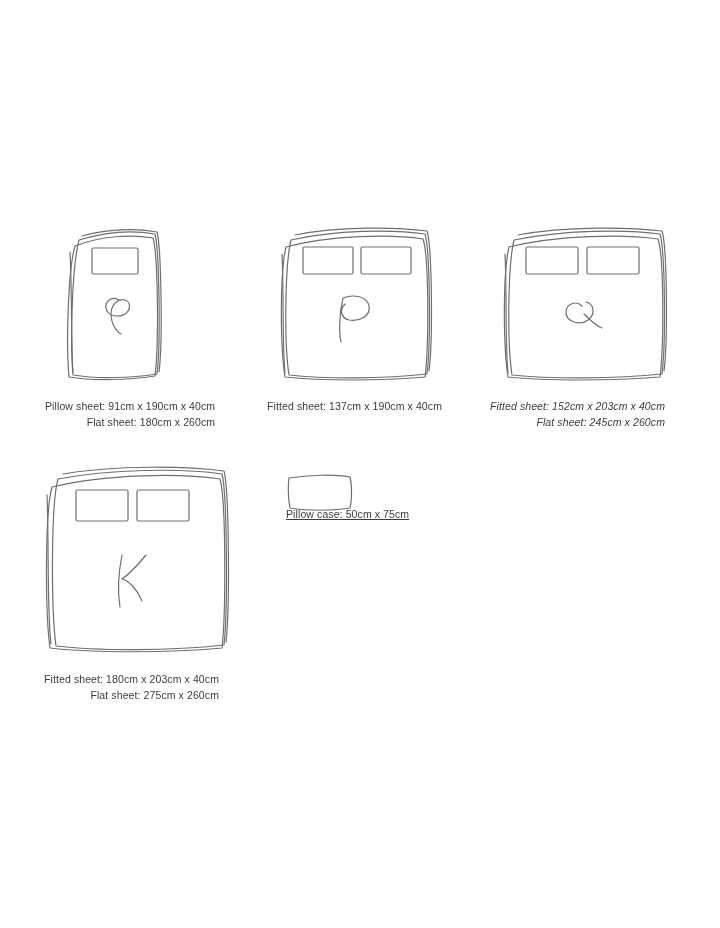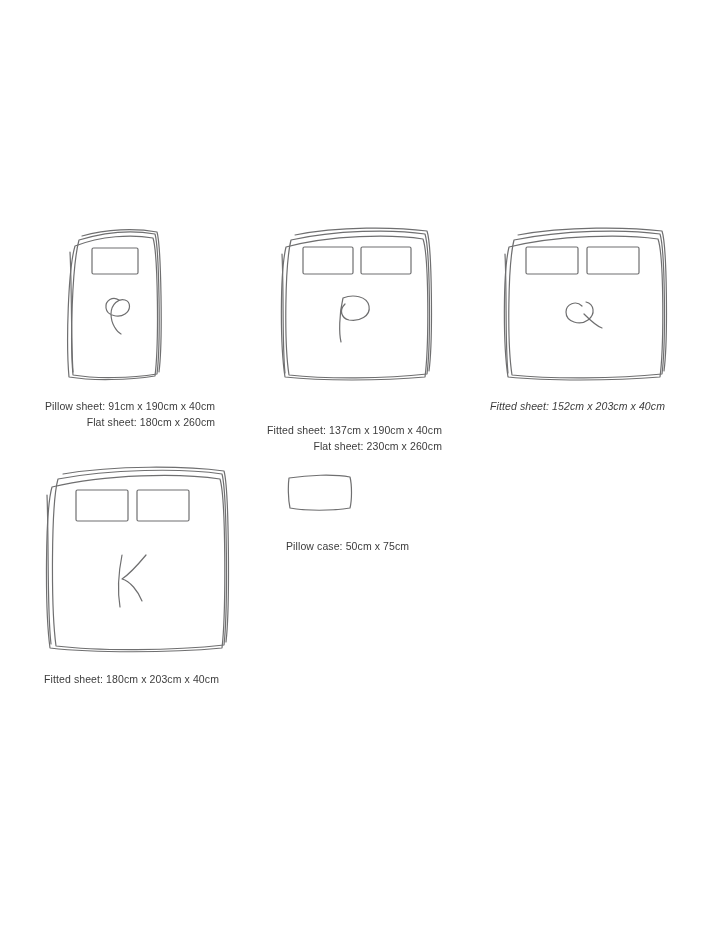--- a/index.html
+++ b/index.html
@@ -44,24 +44,24 @@
     text-align: right;
   }
   
   #card-single { left: 45px; top: 222px; }
   #card-double { left: 267px; top: 222px; }
   #card-queen  { left: 490px; top: 222px; }
   #card-king   { left: 36px; top: 463px; }
   #card-pillow { left: 286px; top: 472px; }
 
   .caption-single { position: absolute; left: 45px; top: 398px; }
-  .caption-double { position: absolute; left: 267px; top: 398px; margin-top: 24px; }
+  .caption-double { position: absolute; left: 267px; top: 398px; }
   .caption-queen  { position: absolute; left: 490px; top: 398px; font-style: italic; }
   .caption-king   { position: absolute; left: 44px; top: 671px; }
-  .caption-pillow { position: absolute; left: 286px; top: 538px; }
+  .caption-pillow { position: absolute; left: 286px; top: 506px; text-decoration: underline; }
 </style>
 </head>
 <body>
 
 <div class="sheet">
 
   <div class="size-card" id="card-single">
     <div class="bed-art">
       <svg width="140" height="160" viewBox="0 0 140 160" fill="none" stroke="#6f6f70" stroke-width="1.2" stroke-linecap="round" stroke-linejoin="round">
         <path d="M34 18 C60 10, 88 8, 110 12 C114 26, 116 120, 112 152 C86 156, 52 157, 28 153 C25 120, 27 44, 34 18 Z"></path>
@@ -87,55 +87,56 @@
         <path d="M28 13 C72 4, 130 5, 160 9 C165 24, 166 118, 162 149"></path>
         <path d="M15 32 C17 72, 15 122, 18 151"></path>
         <rect x="36" y="25" width="50" height="27" rx="1.5"></rect>
         <rect x="94" y="25" width="50" height="27" rx="1.5"></rect>
         <path d="M76 76 C72 92, 72 112, 74 120 M76 76 C86 72, 100 74, 102 84 C104 94, 92 100, 82 98 C74 96, 72 88, 78 82"></path>
       </svg>
     </div>
   </div>
   <div class="caption caption-double">
     <span>Fitted sheet: 137cm x 190cm x 40cm</span>
-    <span class="line2">Flat sheet: 230cm x 260cm</span>
   </div>
 
   <div class="size-card" id="card-queen">
     <div class="bed-art">
       <svg width="190" height="160" viewBox="0 0 190 160" fill="none" stroke="#6f6f70" stroke-width="1.2" stroke-linecap="round" stroke-linejoin="round">
         <path d="M24 18 C72 8, 136 7, 170 12 C175 28, 176 120, 172 152 C126 157, 60 157, 22 153 C17 120, 18 42, 24 18 Z"></path>
         <path d="M19 25 C68 13, 134 12, 168 17 C174 34, 174 124, 170 155 C122 159, 56 159, 18 155 C13 122, 13 50, 19 25 Z"></path>
         <path d="M28 13 C76 4, 140 5, 172 9 C177 24, 178 118, 174 149"></path>
         <path d="M15 32 C17 72, 15 122, 18 151"></path>
         <rect x="36" y="25" width="52" height="27" rx="1.5"></rect>
         <rect x="97" y="25" width="52" height="27" rx="1.5"></rect>
         <path d="M92 84 C86 78, 76 82, 76 90 C76 100, 90 104, 98 98 C106 92, 104 82, 96 80 M94 92 C100 98, 106 104, 112 106"></path>
       </svg>
     </div>
   </div>
   <div class="caption caption-queen">
     <span>Fitted sheet: 152cm x 203cm x 40cm</span>
+    <span class="line2">Flat sheet: 245cm x 260cm</span>
   </div>
 
   <div class="size-card" id="card-king">
     <div class="bed-art">
       <svg width="205" height="190" viewBox="0 0 205 190" fill="none" stroke="#6f6f70" stroke-width="1.2" stroke-linecap="round" stroke-linejoin="round">
         <path d="M22 16 C74 6, 146 5, 186 11 C191 30, 192 146, 188 182 C136 188, 62 188, 20 183 C15 146, 15 40, 22 16 Z"></path>
         <path d="M16 24 C70 11, 144 10, 184 16 C190 36, 190 150, 186 185 C132 190, 58 190, 14 185 C9 148, 9 48, 16 24 Z"></path>
         <path d="M27 11 C80 2, 150 3, 188 8 C193 26, 194 144, 190 179"></path>
         <path d="M11 32 C13 84, 11 148, 15 181"></path>
         <rect x="40" y="27" width="52" height="31" rx="1.5"></rect>
         <rect x="101" y="27" width="52" height="31" rx="1.5"></rect>
         <path d="M86 92 C82 112, 82 132, 84 144 M110 92 C100 104, 92 112, 86 116 C94 118, 102 128, 106 138"></path>
       </svg>
     </div>
   </div>
   <div class="caption caption-king">
     <span>Fitted sheet: 180cm x 203cm x 40cm</span>
+    <span class="line2">Flat sheet: 275cm x 260cm</span>
   </div>
 
   <div class="size-card" id="card-pillow">
     <div class="bed-art">
       <svg width="70" height="45" viewBox="0 0 70 45" fill="none" stroke="#6f6f70" stroke-width="1.2" stroke-linecap="round" stroke-linejoin="round">
         <path d="M3 6 C22 3, 48 2, 64 5 C66 13, 66 28, 64 36 C46 39, 20 39, 4 36 C2 27, 2 13, 3 6 Z"></path>
       </svg>
     </div>
   </div>
   <div class="caption caption-pillow">

